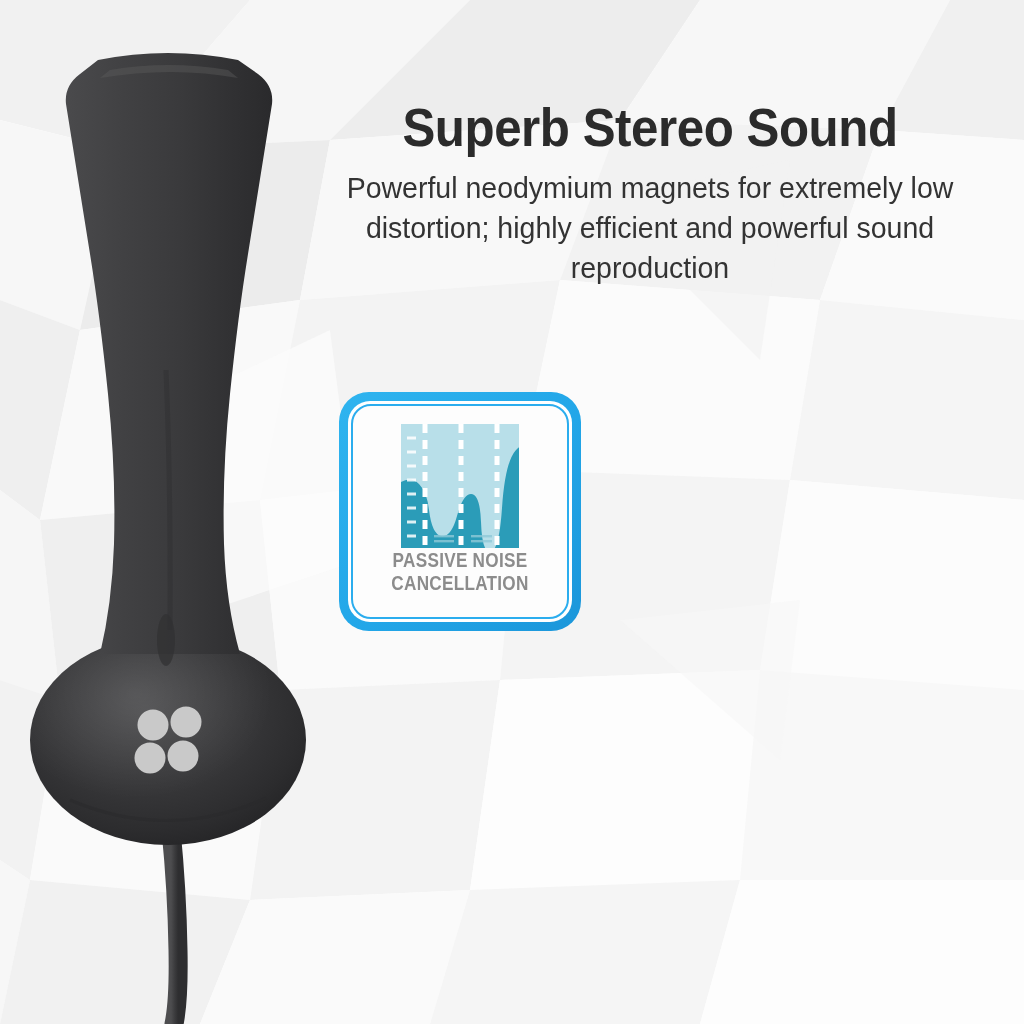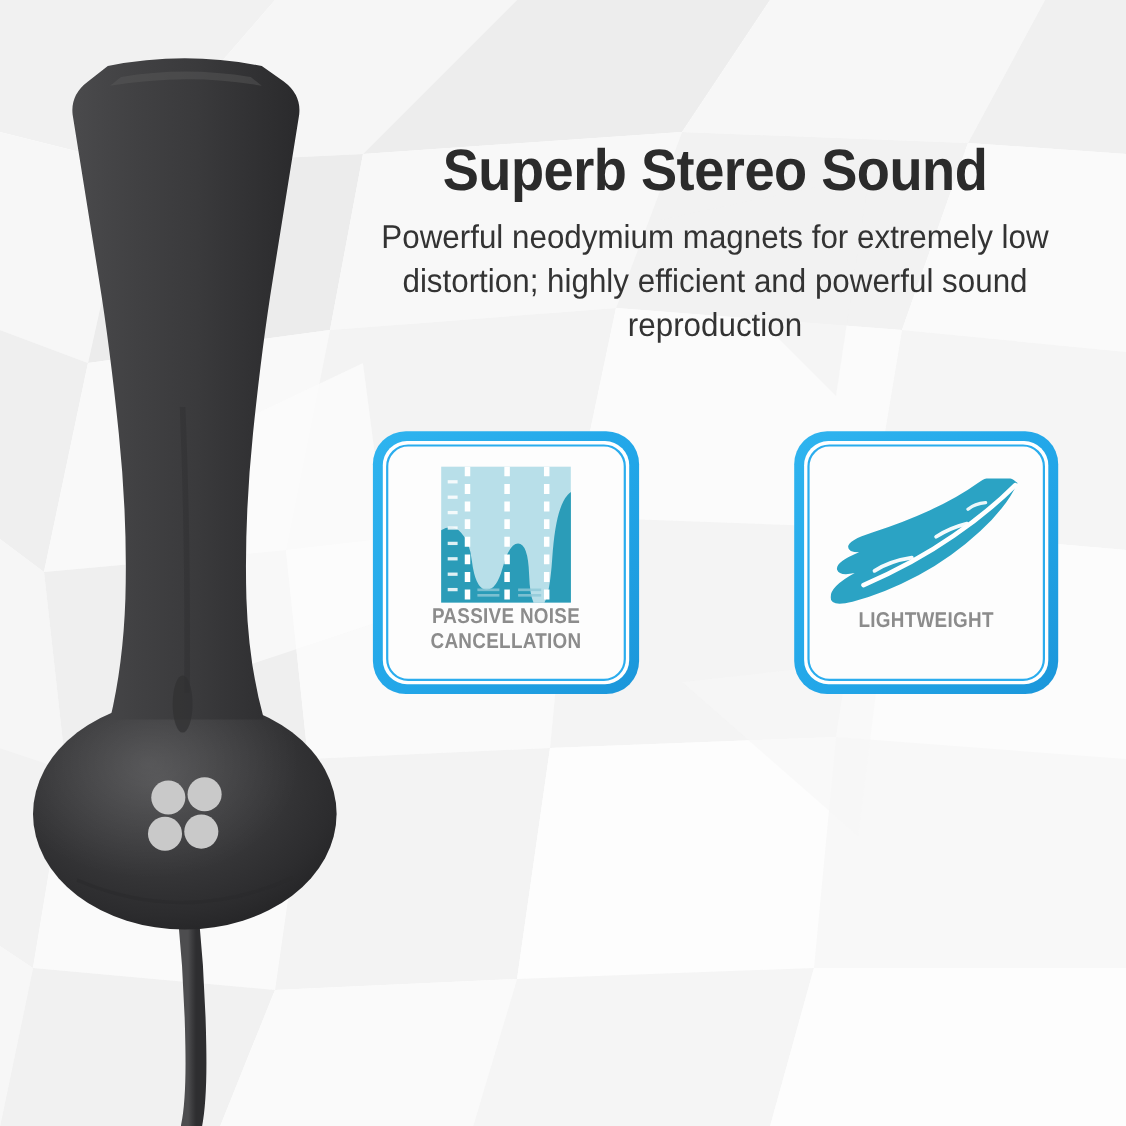--- a/index.html
+++ b/index.html
@@ -36,21 +36,20 @@
   }
 
   
   #text-block {
     position: absolute;
     left: 300px;
     top: 100px;
     width: 700px;
     z-index: 3;
     text-align: center;
-    margin-top: 28px;
   }
   #headline {
     font-size: 53px;
     font-weight: bold;
     color: #2b2b2b;
     letter-spacing: -0.5px;
     line-height: 1.05;
     margin: 0 0 12px 0;
     transform: scaleX(0.93);
   }
@@ -274,46 +273,15 @@
               <rect x="70" y="116" width="21" height="2.4"></rect>
             </g>
           </svg>
         </div>
         <div class="badge-label">PASSIVE NOISE
 CANCELLATION</div>
       </div>
     </div>
   </div>
 
-  <div class="badge" id="badge-light">
-    <div class="badge-inner">
-      <div class="badge-core">
-        <div class="badge-icon">
-          <svg width="175" height="118" viewBox="0 0 175 118">
-
-            <path d="M170 4
-                     q-10 22 -34 44
-                     q-26 24 -56 40
-                     q-32 17 -60 24
-                     q-20 5 -20 -4
-                     q0 -10 22 -22
-                     q-14 3 -16 -3
-                     q-2 -7 20 -16
-                     q-10 0 -10 -5
-                     q0 -6 22 -13
-                     q28 -9 52 -20
-                     q26 -12 44 -25
-                     q20 -14 36 -0z" fill="#2ba3c4"></path>
-
-            <path d="M168 6 q-24 24 -56 46 q-36 25 -82 45" stroke="#ffffff" stroke-width="4.2" fill="none" stroke-linecap="round"></path>
-
-            <path d="M124 41 q-16 4 -28 12" stroke="#ffffff" stroke-width="3.4" fill="none" stroke-linecap="round" opacity="0.95"></path>
-            <path d="M74 72 q-20 3 -34 12" stroke="#ffffff" stroke-width="3.4" fill="none" stroke-linecap="round" opacity="0.95"></path>
-            <path d="M141 22 q-10 1 -16 6" stroke="#ffffff" stroke-width="3" fill="none" stroke-linecap="round" opacity="0.9"></path>
-          </svg>
-        </div>
-        <div class="badge-label">LIGHTWEIGHT</div>
-      </div>
-    </div>
-  </div>
 
 
 </div>
 
 </body></html>

